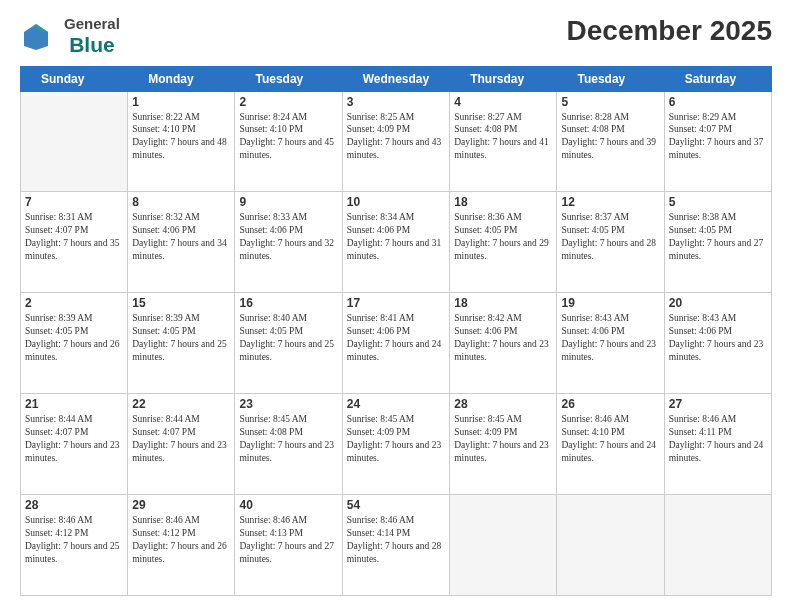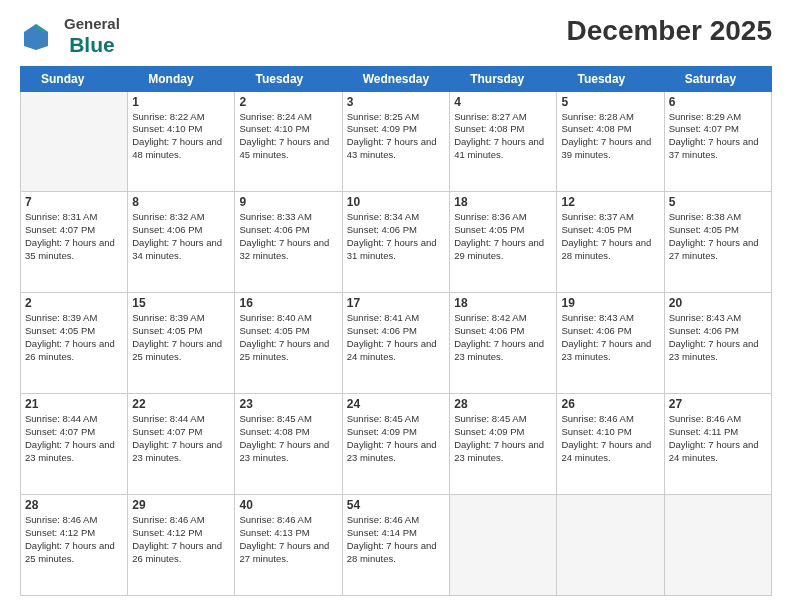--- a/index.html
+++ b/index.html
@@ -66,20 +66,21 @@
     .day-number {
       font-size: 12px;
       font-weight: bold;
       margin-bottom: 2px;
       display: block;
     }
     .day-info {
       font-size: 9.5px;
       line-height: 1.35;
       color: #333;
+      font-family: Liberation Serif, serif;
     }
     .logo-wrapper {
       display: flex;
       flex-direction: column;
       align-items: flex-start;
     }
     .logo-line1 {
       font-size: 15px;
       font-weight: bold;
       color: #444;

